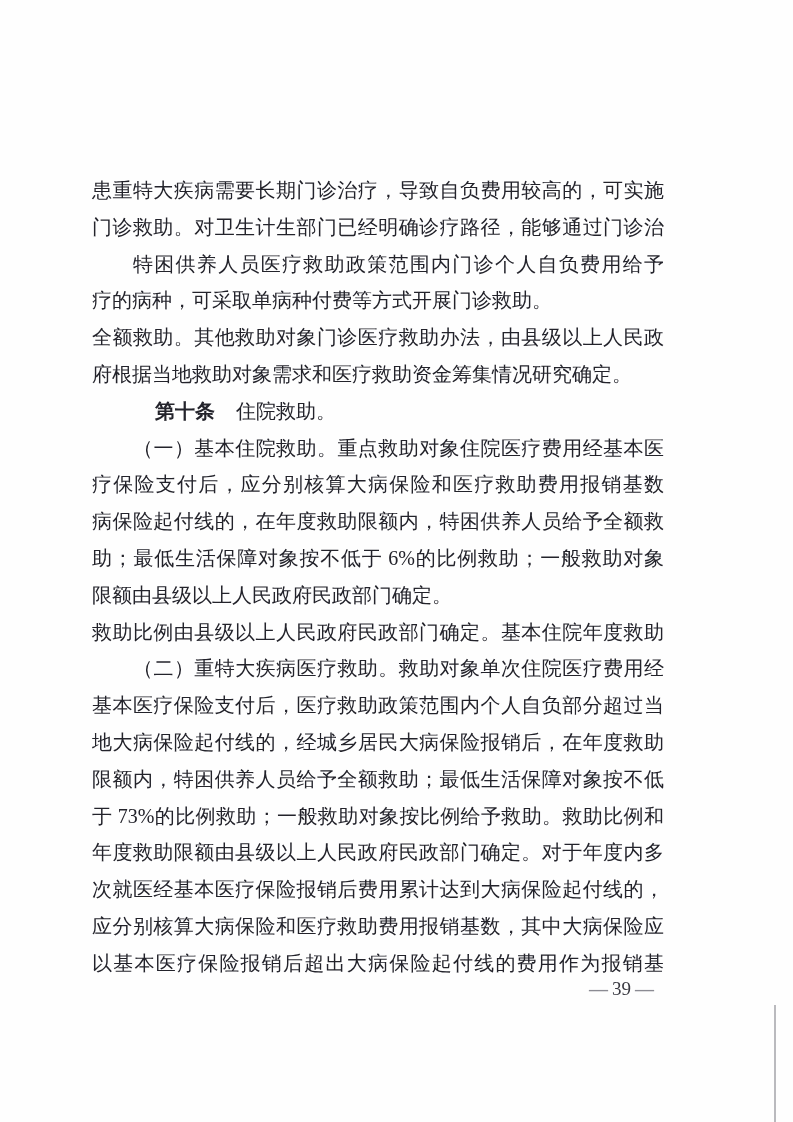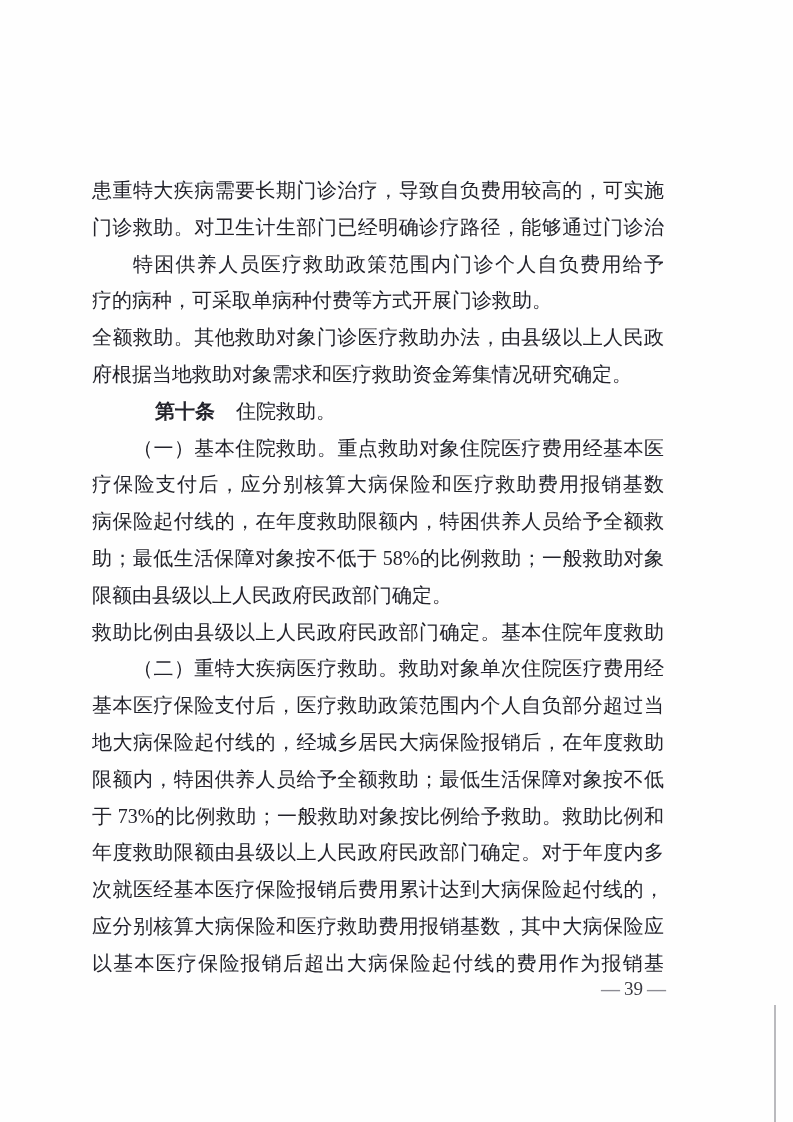--- a/index.html
+++ b/index.html
@@ -42,21 +42,21 @@
     text-indent: 41px;
   }
   .heading-label {
     font-weight: bold;
     margin-right: 21px;
     margin-left: 22px;
   }
   .page-number {
     position: absolute;
     top: 976px;
-    left: 12px;
+    left: 0;
     width: 658px;
     height: 26px;
     text-align: right;
     font-size: 19px;
     color: #3a3a42;
     line-height: 26px;
   }
   .page-number .dash {
     color: #8b8b93;
     padding: 0 4px;
@@ -86,21 +86,21 @@
     <div class="line">全额救助。其他救助对象门诊医疗救助办法，由县级以上人民政</div>
     <div class="line end">府根据当地救助对象需求和医疗救助资金筹集情况研究确定。</div>
 
     <div class="line heading-line">
       <span class="heading-label">第十条</span><span>住院救助。</span>
     </div>
 
     <div class="line indent">（一）基本住院救助。重点救助对象住院医疗费用经基本医</div>
     <div class="line">疗保险支付后，应分别核算大病保险和医疗救助费用报销基数</div>
     <div class="line">病保险起付线的，在年度救助限额内，特困供养人员给予全额救</div>
-    <div class="line">助；最低生活保障对象按不低于 58%的比例救助；一般救助对象</div>
+    <div class="line">助；最低生活保障对象按不低于 6%的比例救助；一般救助对象</div>
     <div class="line end">限额由县级以上人民政府民政部门确定。</div>
     <div class="line">救助比例由县级以上人民政府民政部门确定。基本住院年度救助</div>
 
     <div class="line indent">（二）重特大疾病医疗救助。救助对象单次住院医疗费用经</div>
     <div class="line">基本医疗保险支付后，医疗救助政策范围内个人自负部分超过当</div>
     <div class="line">地大病保险起付线的，经城乡居民大病保险报销后，在年度救助</div>
     <div class="line">限额内，特困供养人员给予全额救助；最低生活保障对象按不低</div>
     <div class="line">于 73%的比例救助；一般救助对象按比例给予救助。救助比例和</div>
     <div class="line">年度救助限额由县级以上人民政府民政部门确定。对于年度内多</div>
     <div class="line">次就医经基本医疗保险报销后费用累计达到大病保险起付线的，</div>

